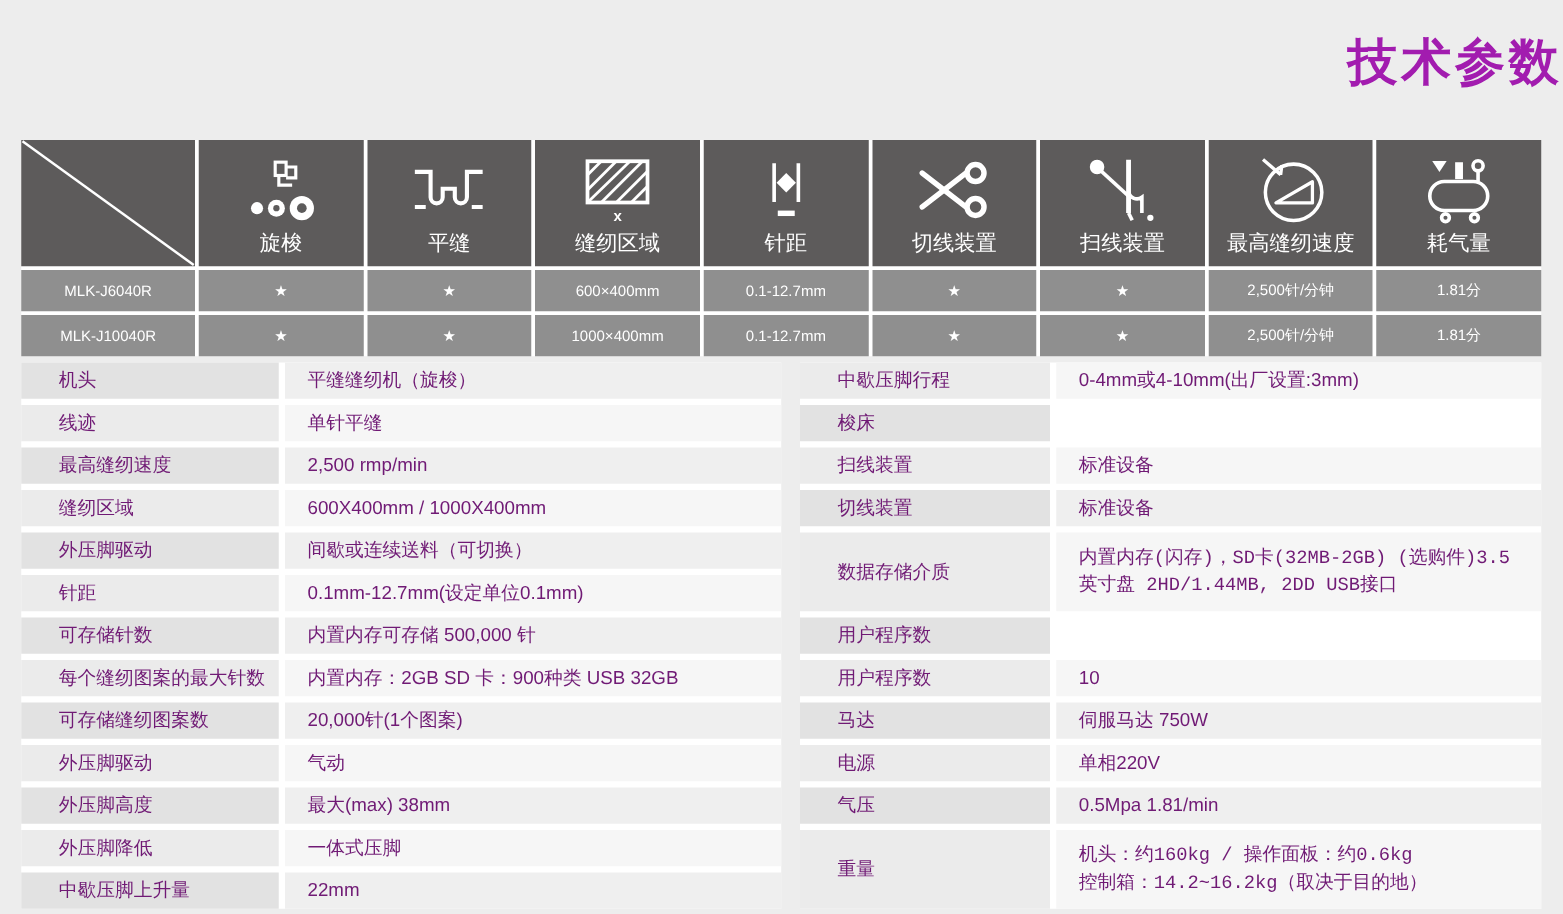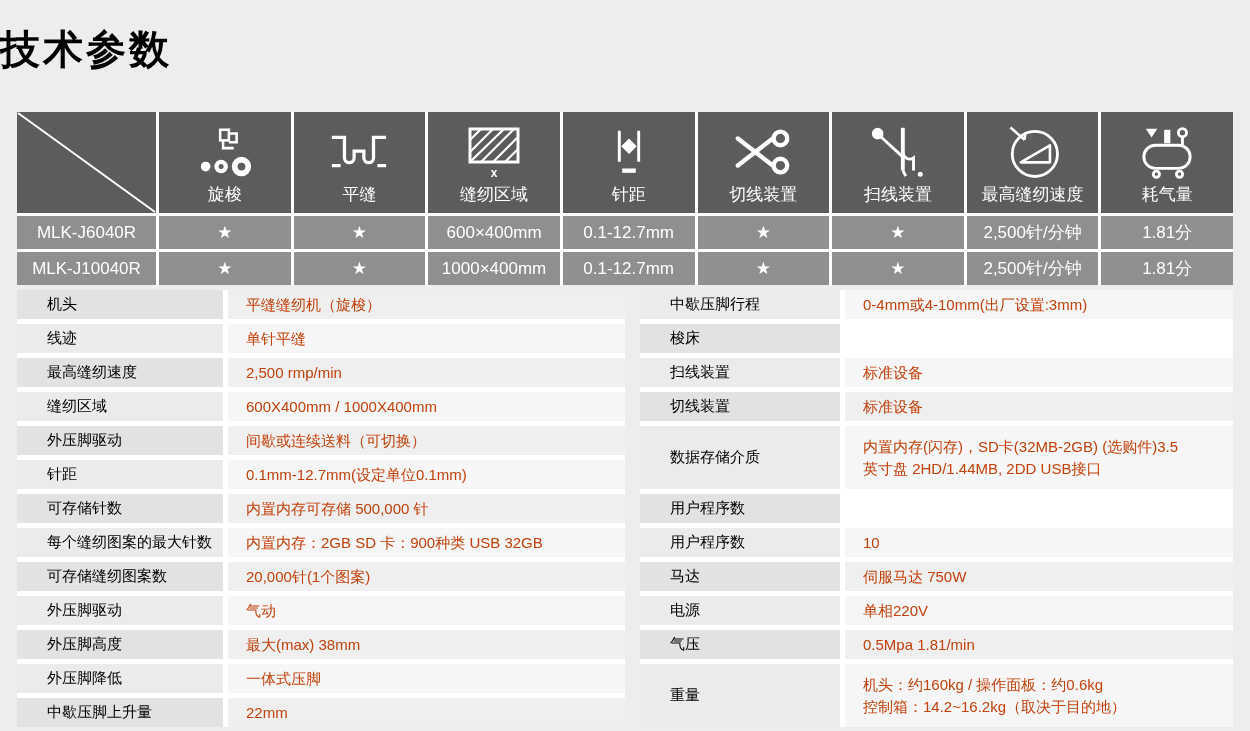--- a/index.html
+++ b/index.html
@@ -3,53 +3,53 @@
 <meta charset="utf-8">
 <style>
   html,body{margin:0;padding:0;}
   body{
     width:1250px;height:731px;position:relative;overflow:hidden;
     background:#ededed;
     font-family:"Liberation Sans","DejaVu Sans",sans-serif;
   }
   .page-title{
     position:absolute;top:22px;left:0;width:100%;
-    text-align:left;font-size:40px;font-weight:bold;color:#000000;
+    text-align:right;font-size:40px;font-weight:bold;color:#a21caf;
     letter-spacing:3px;
   }
   
   .cmp{
     position:absolute;left:17px;top:112px;width:1216px;
     display:flex;flex-direction:column;row-gap:3px;background:#ffffff;
   }
   .cmp-row{display:flex;column-gap:3px;}
   .cmp-head{height:101px;}
   .cmp-head .cell{background:#5d5b5b;}
   .cell{flex:1;position:relative;min-width:0;}
   .cell.first{width:139px;flex:none;}
   .head-cell{display:flex;flex-direction:column;align-items:center;justify-content:flex-end;
     padding-bottom:7px;color:#fff;font-size:17px;box-sizing:border-box;}
   .icon-wrap{flex:1;display:flex;flex-direction:column;align-items:center;justify-content:center;padding-top:8px;}
   .icon-caption{color:#fff;font-size:12px;font-weight:bold;line-height:10px;margin-top:2px;}
   .diag-svg{position:absolute;left:0;top:0;width:100%;height:100%;}
   .model-row{height:33px;}
   .model-row .cell{background:#8f8f8f;color:#fff;display:flex;align-items:center;justify-content:center;
-    font-size:17px;white-space:nowrap;}
+    font-size:12px;white-space:nowrap;}
   .star{font-size:15px;}
   
   .spec{position:absolute;top:290px;display:flex;flex-direction:column;row-gap:5px;background:#ffffff;}
   .spec-left{left:17px;width:608px;}
   .spec-right{left:640px;width:593px;justify-content:space-between;}
   .srow{display:flex;column-gap:5px;height:29px;}
-  .srow.tall{height:63px;}
+  .srow.tall{height:63px;font-family:Liberation Mono, monospace;}
   .slabel{width:206px;flex:none;display:flex;align-items:center;padding-left:30px;
-    box-sizing:border-box;font-size:15px;color:#000000;}
+    box-sizing:border-box;font-size:15px;color:#701a75;}
   .spec-right .slabel{width:200px;}
   .svalue{flex:1;display:flex;align-items:center;padding-left:18px;box-sizing:border-box;
-    font-size:15px;color:#c2410c;white-space:pre-line;line-height:1.45;}
+    font-size:15px;color:#701a75;white-space:pre-line;line-height:1.45;}
   .spec-left  .srow:nth-child(odd)  .slabel{background:#e2e2e2;}
   .spec-left  .srow:nth-child(odd)  .svalue{background:#efefef;}
   .spec-left  .srow:nth-child(even) .slabel{background:#ebebeb;}
   .spec-left  .srow:nth-child(even) .svalue{background:#f6f6f6;}
   .spec-right .srow:nth-child(even) .slabel{background:#e2e2e2;}
   .spec-right .srow:nth-child(even) .svalue{background:#efefef;}
   .spec-right .srow:nth-child(odd)  .slabel{background:#ebebeb;}
   .spec-right .srow:nth-child(odd)  .svalue{background:#f6f6f6;}
   svg{display:block;}
 </style>

